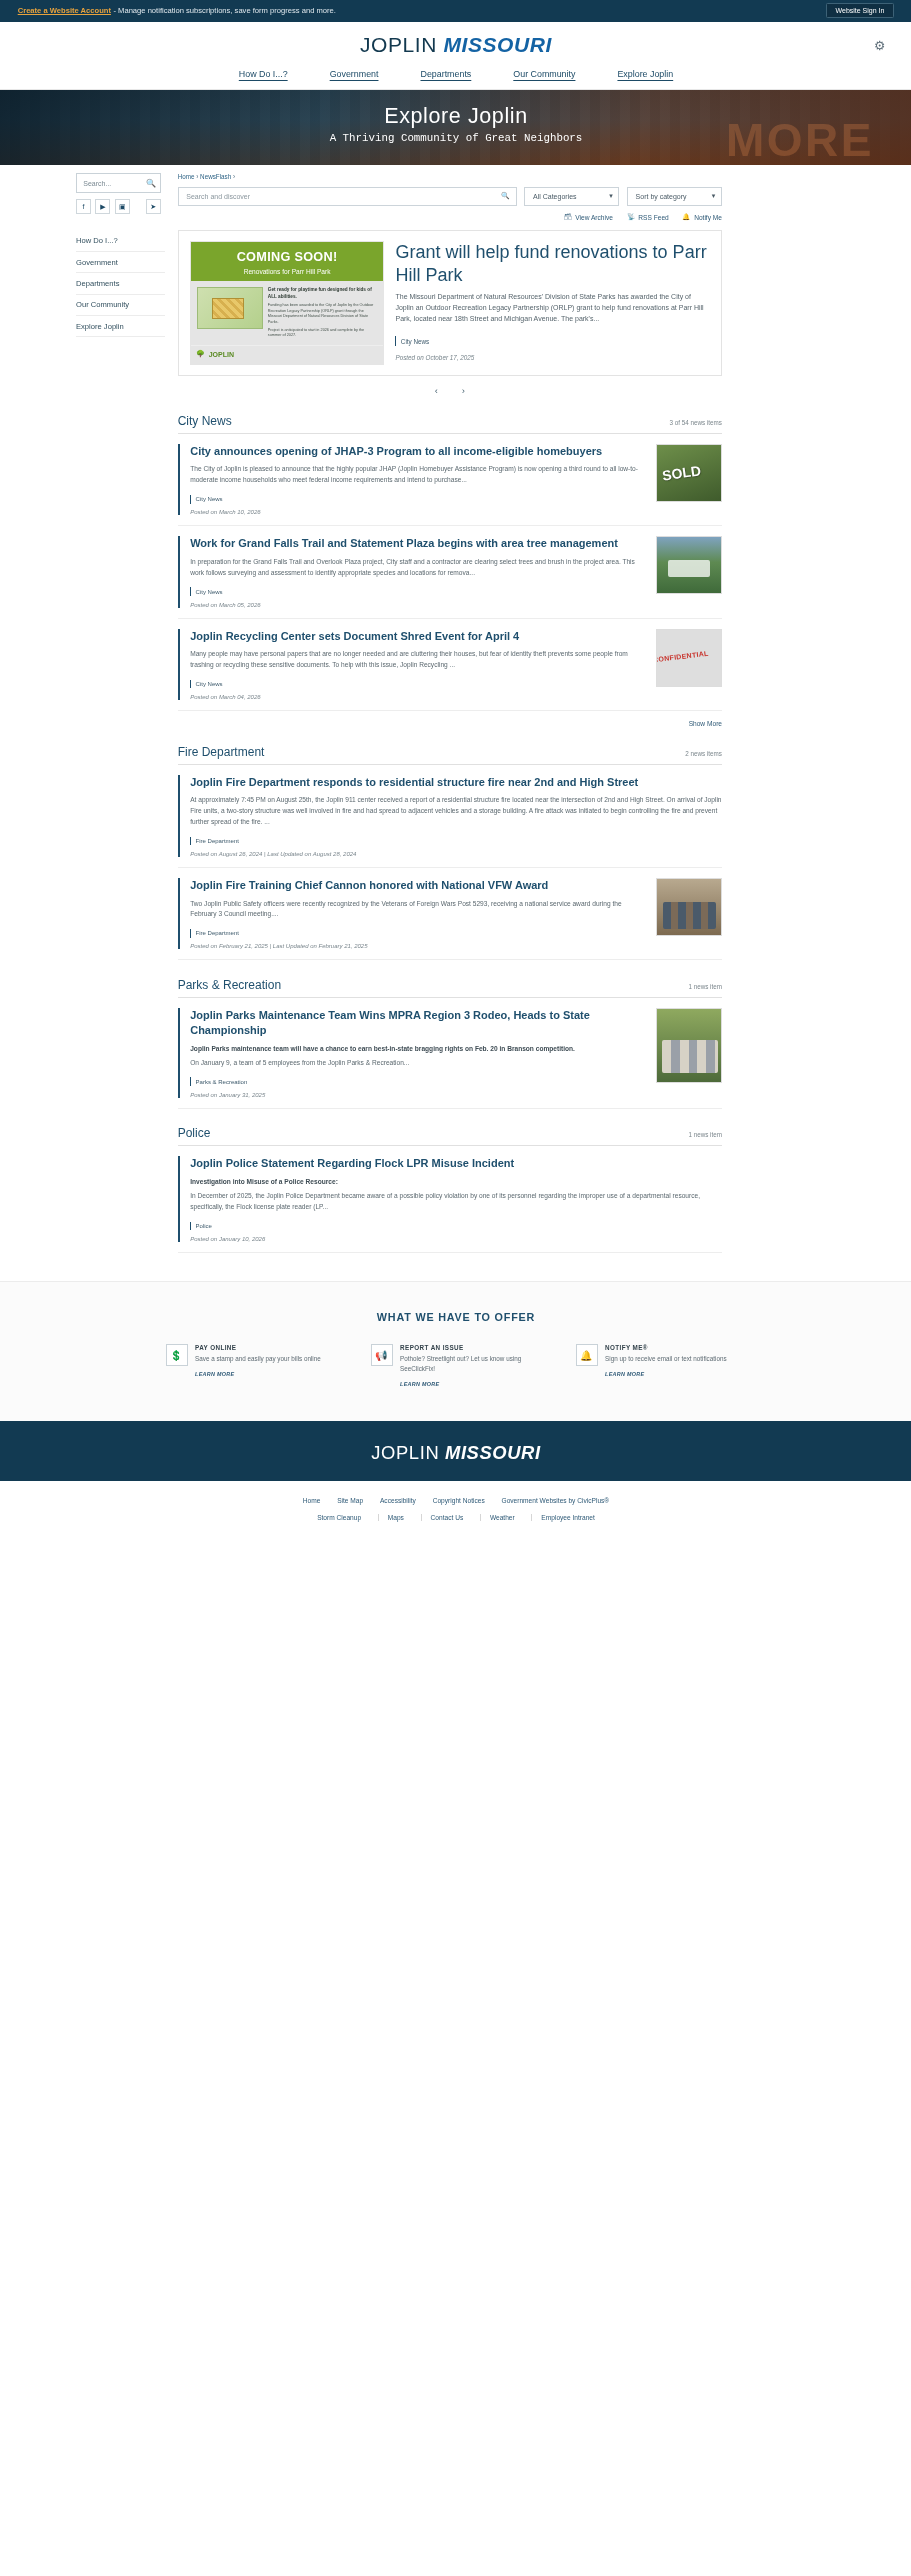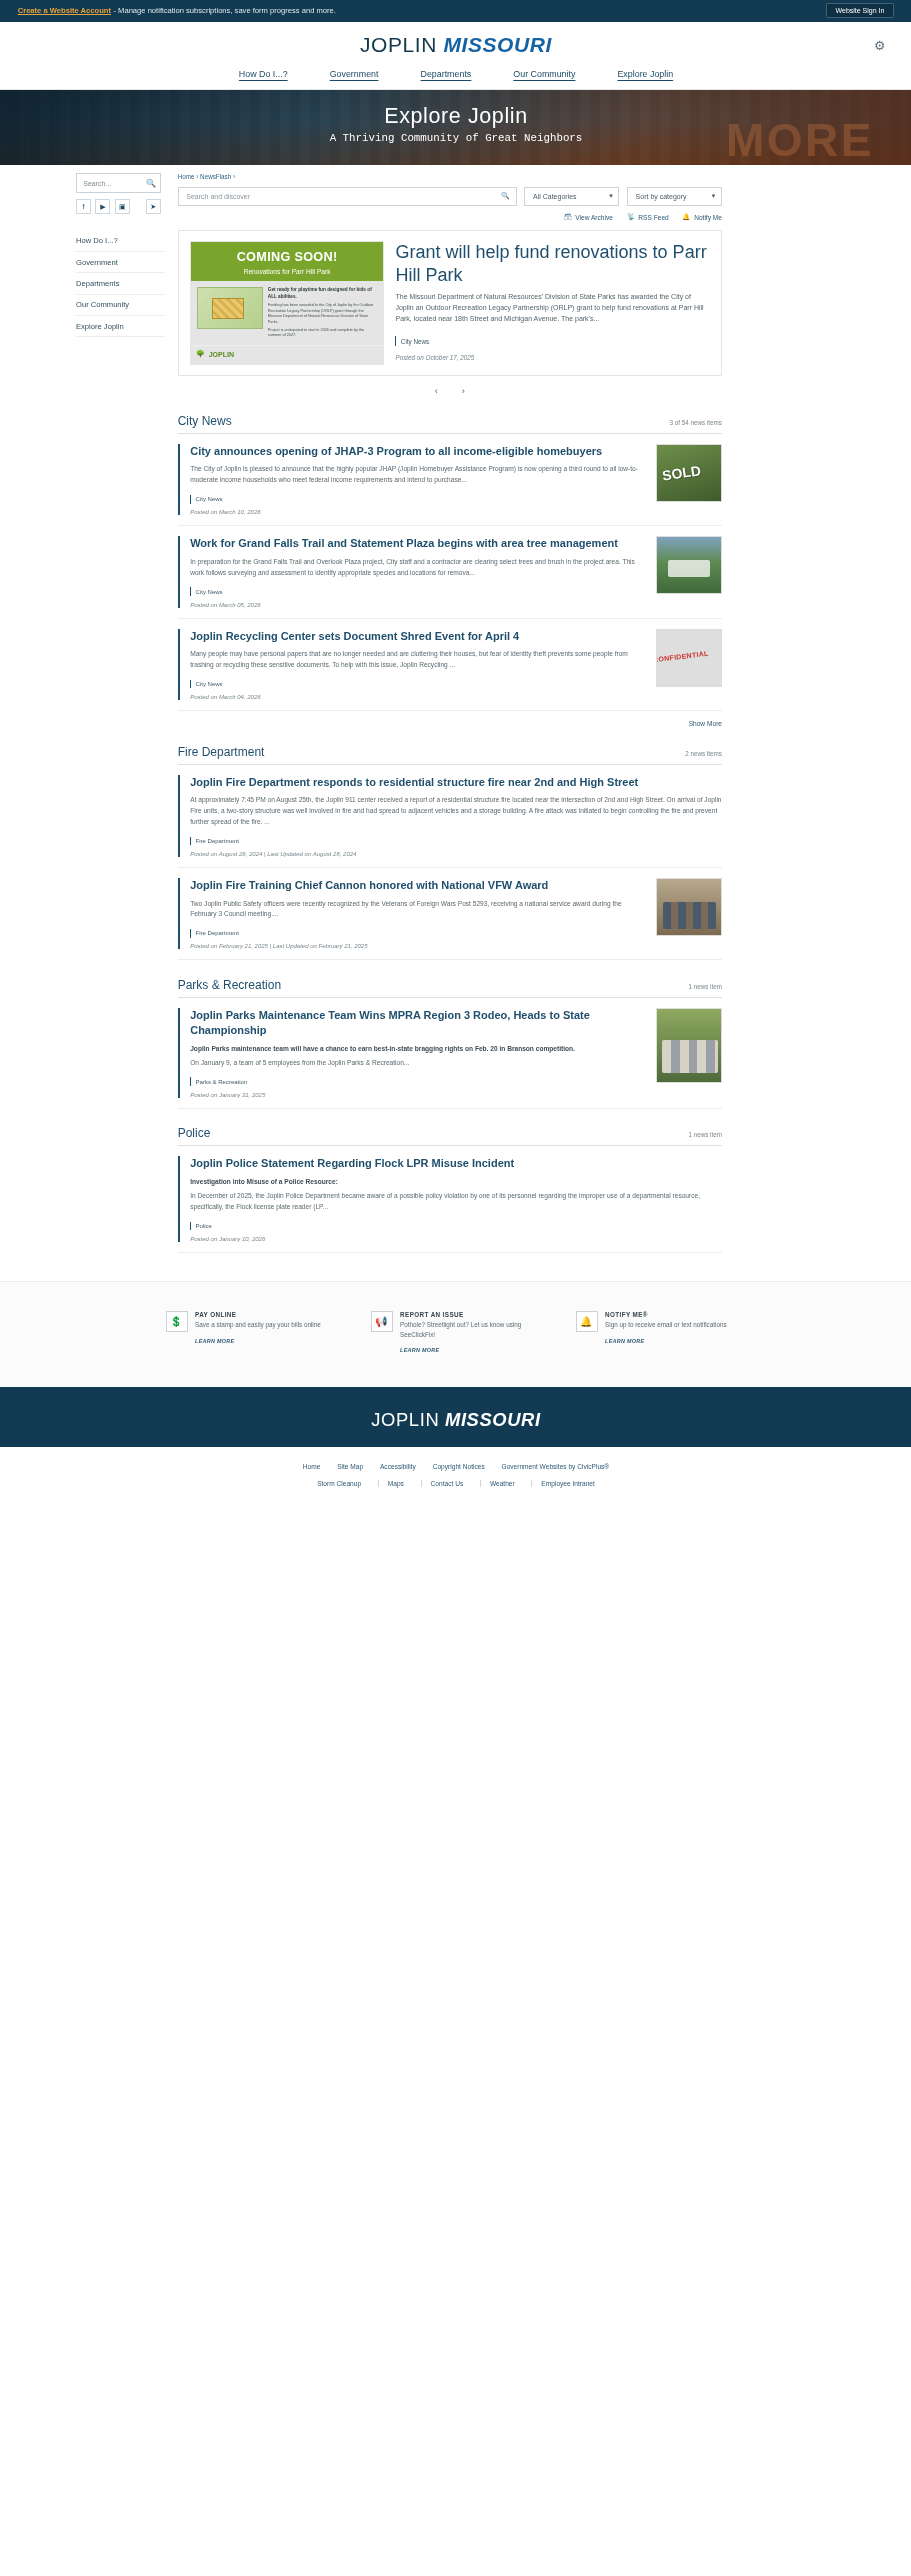--- a/index.html
+++ b/index.html
@@ -630,20 +630,21 @@
           <div class="meta-pill">Police</div>
           <div class="date">Posted on January 10, 2026</div>
         </div>
       </div>
     </div>
 
   </div>
 </div>
 
 <div class="offers">
+  <h2>WHAT WE HAVE TO OFFER</h2>
   <div class="offer-row">
 
     <div class="offer">
       <div class="ico">💲</div>
       <div>
         <div class="ttl">PAY ONLINE</div>
         <div class="desc">Save a stamp and easily pay your bills online</div>
         <div class="learn">LEARN MORE</div>
       </div>
     </div>

